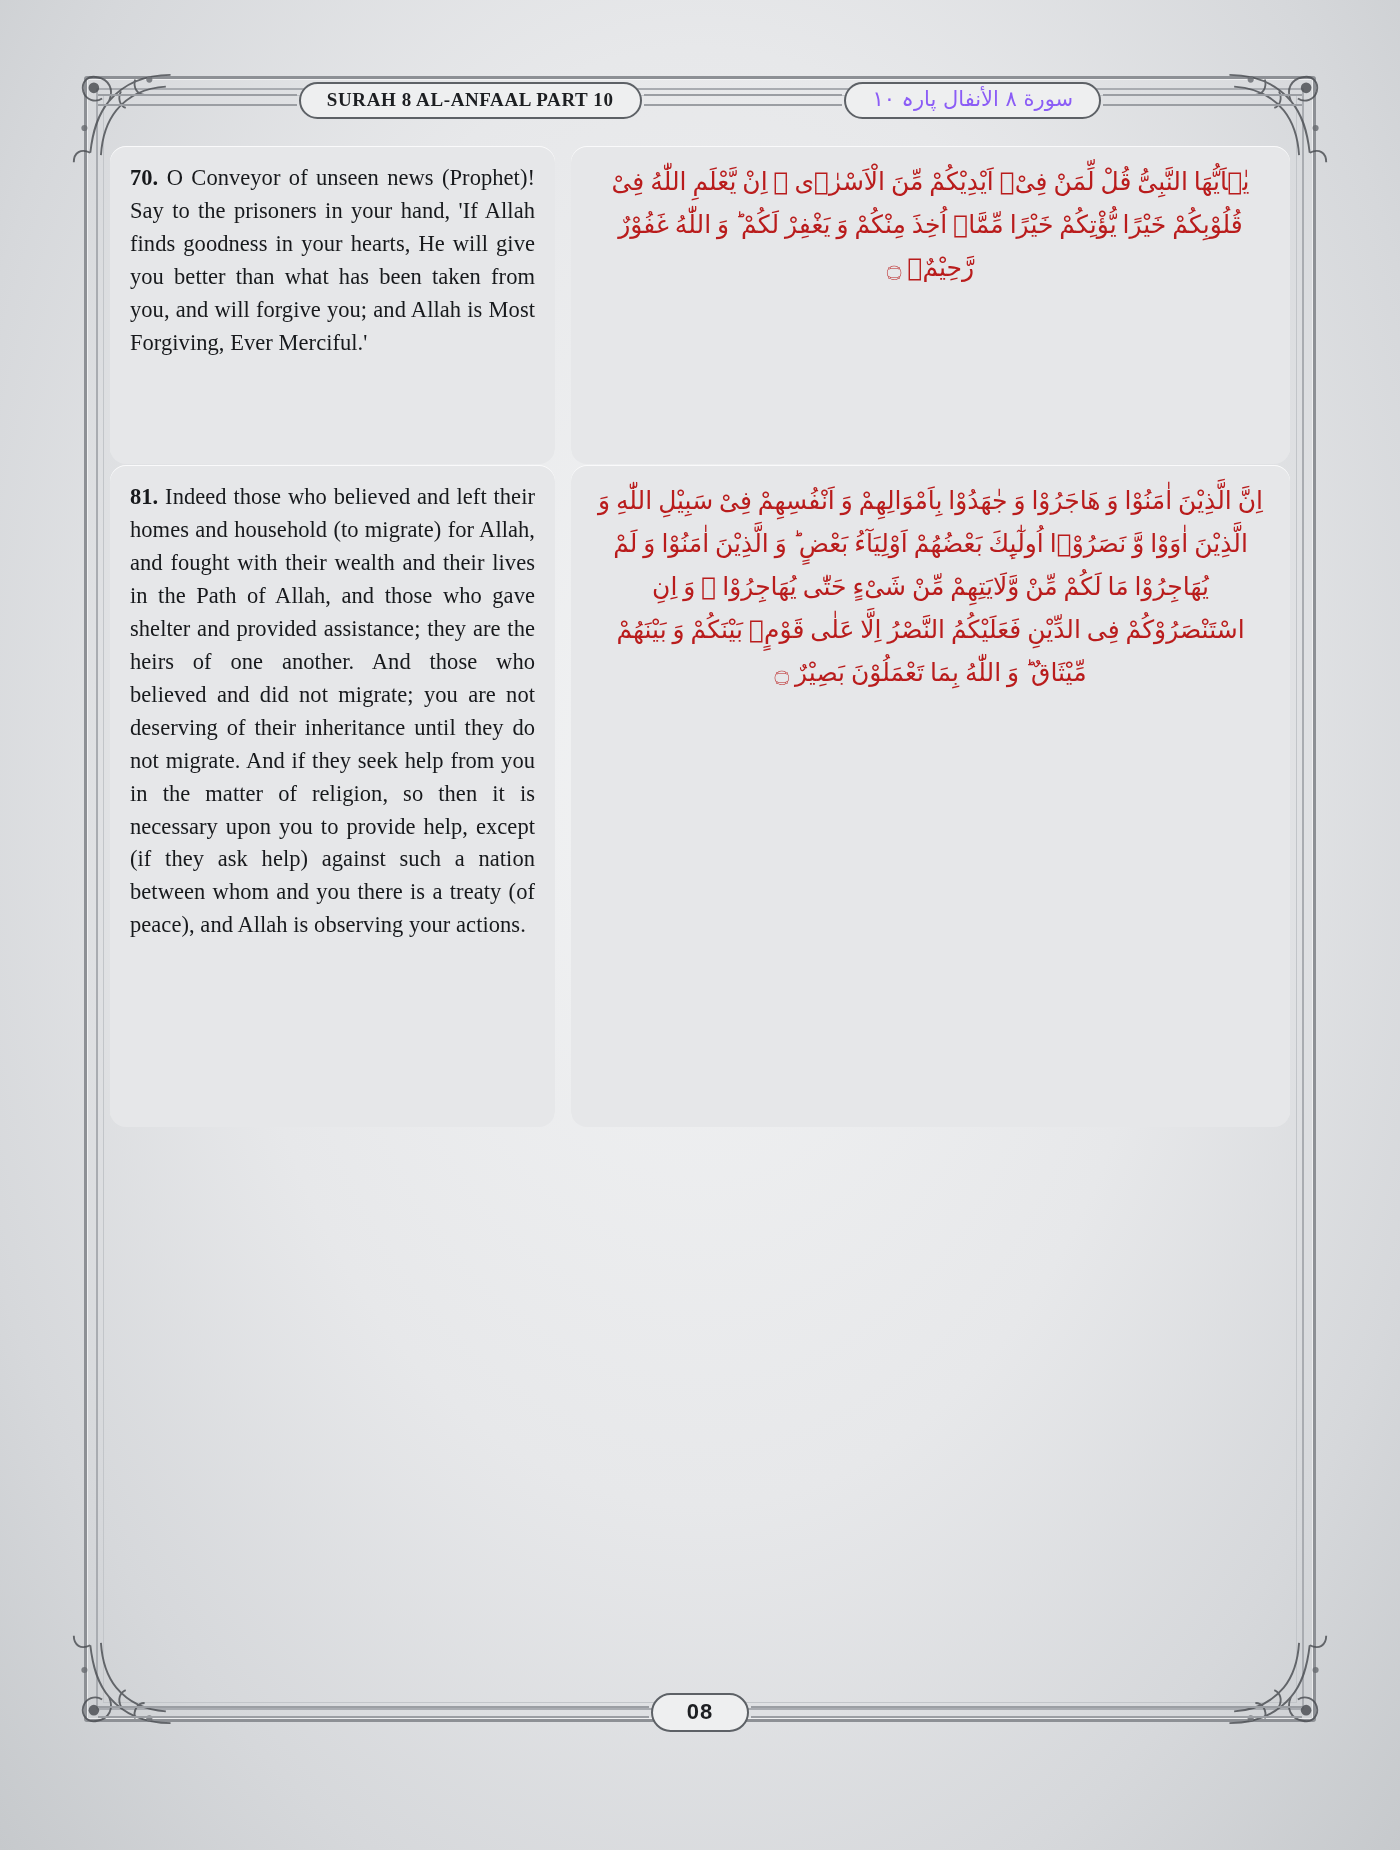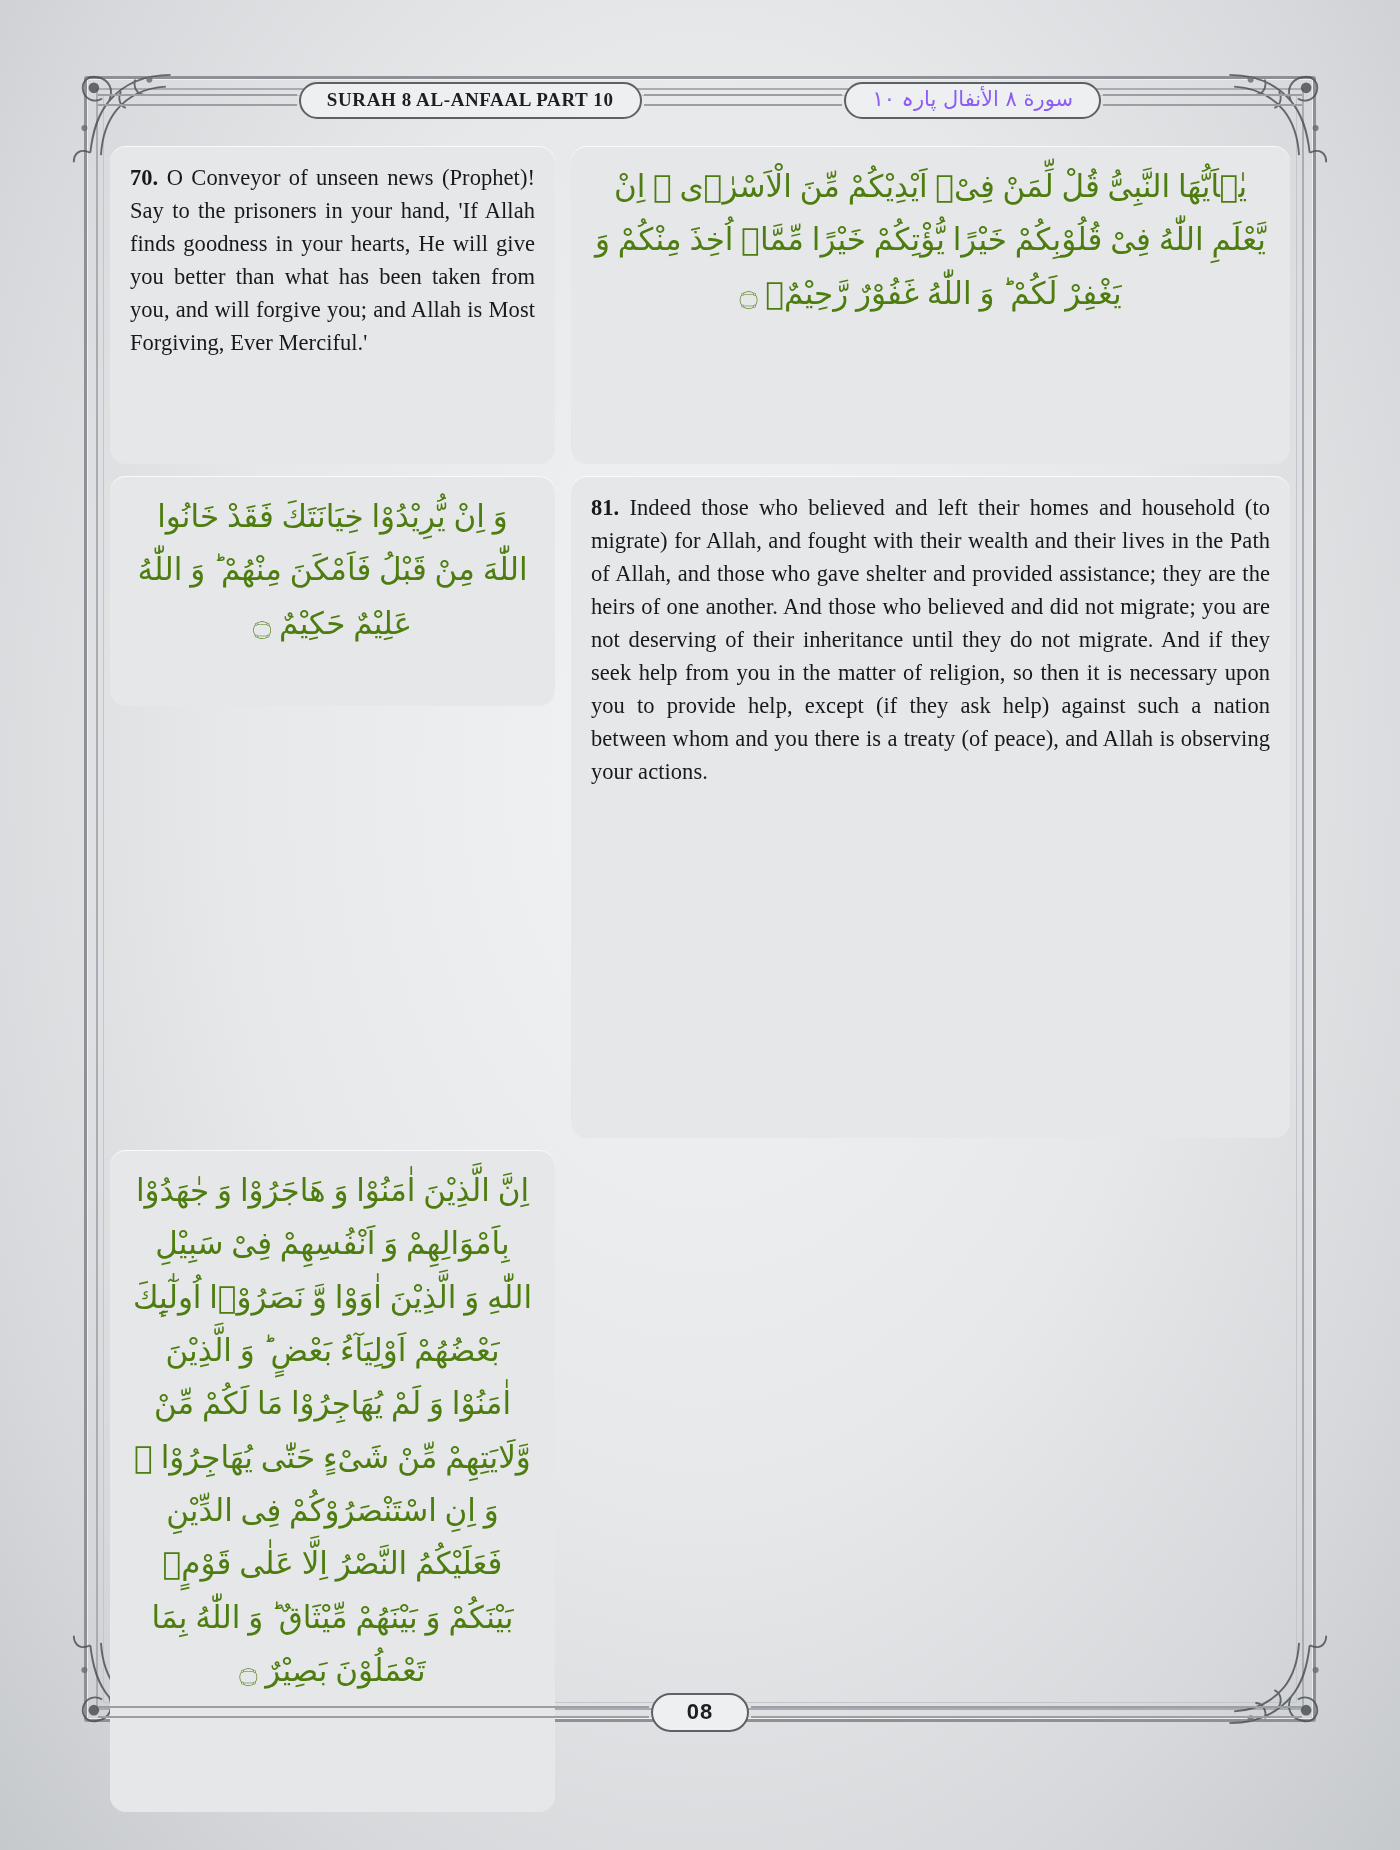--- a/index.html
+++ b/index.html
@@ -122,37 +122,37 @@
     letter-spacing: 0.05px;
   }
   .vbox-en .vnum {
     font-weight: 700;
   }
   .vbox-ar {
     padding: 14px 22px 16px 22px;
     direction: rtl;
     text-align: center;
     font-family: "DejaVu Sans", sans-serif;
-    font-size: 31px;
+    font-size: 25px;
     line-height: 1.72;
-    color: #4d7c0f;
+    color: #b91c1c;
     word-spacing: -2px;
   }
 
   
   .grid {
     position: absolute;
     left: 110px;
     right: 110px;
     top: 146px;
     bottom: 180px;
     display: grid;
     grid-template-columns: 445px 1fr;
     grid-auto-rows: min-content;
-    gap: 12px 16px;
+    gap: 1px 16px;
   }
   .cell-70 { height: 318px; }
   .cell-71 { height: 230px; }
   .cell-72 { height: 662px; }
 
   .cell { overflow: hidden; }
 
   
   .footer {
     position: absolute;
@@ -283,25 +283,20 @@
         <span class="vnum">70.</span>
         <span>O Conveyor of unseen news (Prophet)! Say to the prisoners in your hand, 'If Allah finds goodness in your hearts, He will give you better than what has been taken from you, and will forgive you; and Allah is Most Forgiving, Ever Merciful.'</span>
       </div>
     </div>
     <div class="cell cell-70">
       <div class="vbox vbox-ar" style="height:100%;box-sizing:border-box">
         <span>یٰۤاَیُّهَا النَّبِیُّ قُلْ لِّمَنْ فِیْۤ اَیْدِیْكُمْ مِّنَ الْاَسْرٰۤى ۙ اِنْ یَّعْلَمِ اللّٰهُ فِیْ قُلُوْبِكُمْ خَیْرًا یُّؤْتِكُمْ خَیْرًا مِّمَّاۤ اُخِذَ مِنْكُمْ وَ یَغْفِرْ لَكُمْ ؕ وَ اللّٰهُ غَفُوْرٌ رَّحِیْمٌ۠ ۝</span>
       </div>
     </div>
 
-    <div class="cell cell-71">
-      <div class="vbox vbox-ar" style="height:100%;box-sizing:border-box">
-        <span>وَ اِنْ یُّرِیْدُوْا خِیَانَتَكَ فَقَدْ خَانُوا اللّٰهَ مِنْ قَبْلُ فَاَمْكَنَ مِنْهُمْ ؕ وَ اللّٰهُ عَلِیْمٌ حَكِیْمٌ ۝</span>
-      </div>
-    </div>
 
     <div class="cell cell-72">
       <div class="vbox vbox-en" style="height:100%;box-sizing:border-box">
         <span class="vnum">81.</span>
         <span>Indeed those who believed and left their homes and household (to migrate) for Allah, and fought with their wealth and their lives in the Path of Allah, and those who gave shelter and provided assistance; they are the heirs of one another. And those who believed and did not migrate; you are not deserving of their inheritance until they do not migrate. And if they seek help from you in the matter of religion, so then it is necessary upon you to provide help, except (if they ask help) against such a nation between whom and you there is a treaty (of peace), and Allah is observing your actions.</span>
       </div>
     </div>
     <div class="cell cell-72">
       <div class="vbox vbox-ar" style="height:100%;box-sizing:border-box">
         <span>اِنَّ الَّذِیْنَ اٰمَنُوْا وَ هَاجَرُوْا وَ جٰهَدُوْا بِاَمْوَالِهِمْ وَ اَنْفُسِهِمْ فِیْ سَبِیْلِ اللّٰهِ وَ الَّذِیْنَ اٰوَوْا وَّ نَصَرُوْۤا اُولٰٓىِٕكَ بَعْضُهُمْ اَوْلِیَآءُ بَعْضٍ ؕ وَ الَّذِیْنَ اٰمَنُوْا وَ لَمْ یُهَاجِرُوْا مَا لَكُمْ مِّنْ وَّلَایَتِهِمْ مِّنْ شَیْءٍ حَتّٰى یُهَاجِرُوْا ۚ وَ اِنِ اسْتَنْصَرُوْكُمْ فِی الدِّیْنِ فَعَلَیْكُمُ النَّصْرُ اِلَّا عَلٰى قَوْمٍۭ بَیْنَكُمْ وَ بَیْنَهُمْ مِّیْثَاقٌ ؕ وَ اللّٰهُ بِمَا تَعْمَلُوْنَ بَصِیْرٌ ۝</span>

